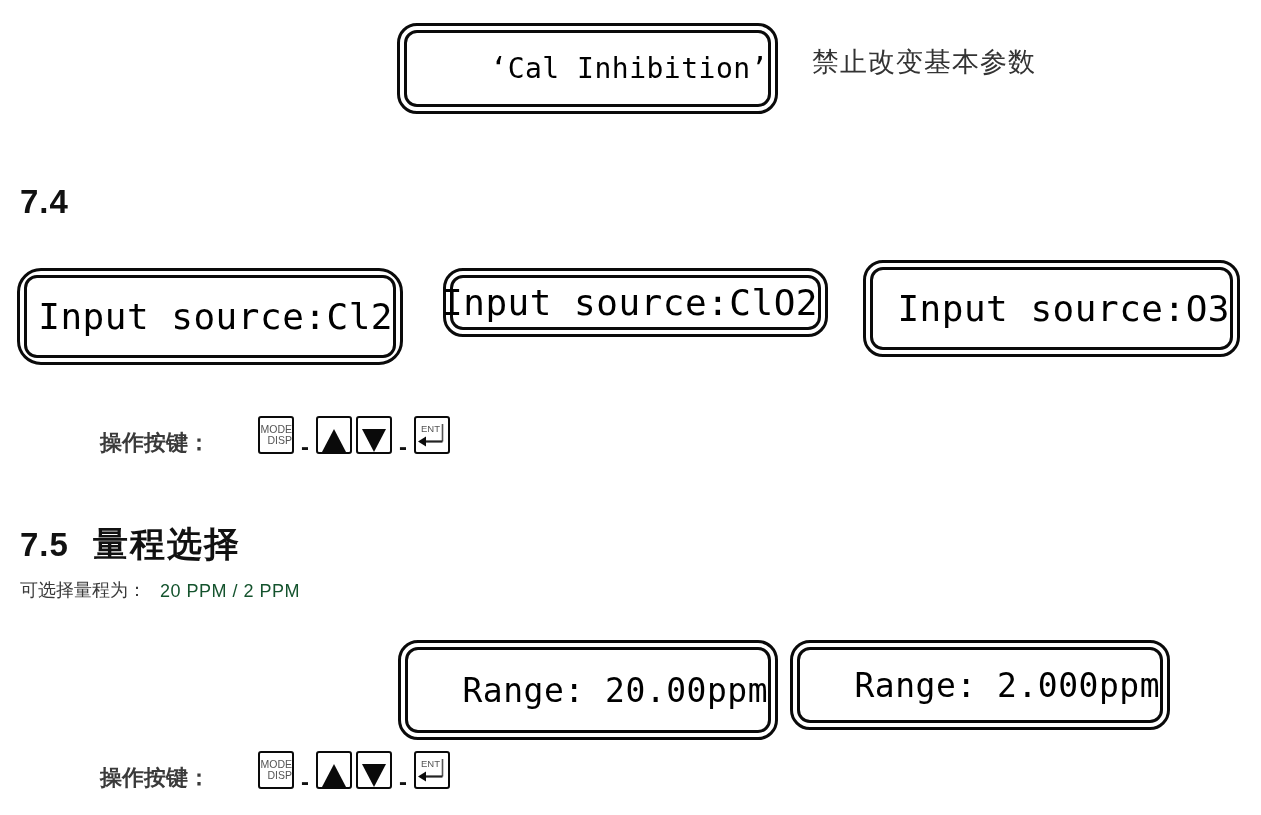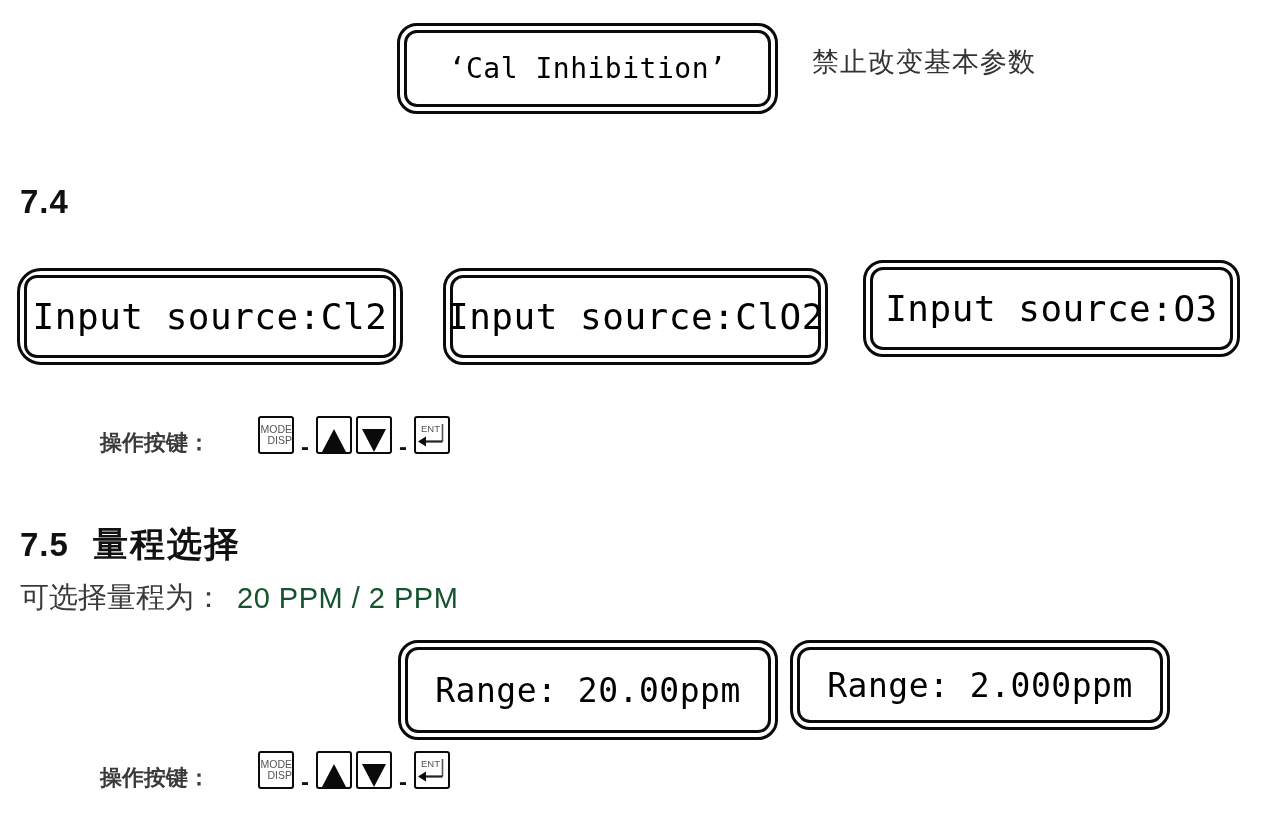--- a/index.html
+++ b/index.html
@@ -22,21 +22,21 @@
     padding: 4px;
     background: #ffffff;
   }
   .lcd-inner {
     width: 100%;
     height: 100%;
     border: 3px solid #0a0a0a;
     border-radius: 13px;
     display: flex;
     align-items: center;
-    justify-content: center;
+    justify-content: flex-end;
     background: #ffffff;
   }
   .lcd-text {
     font-family: "DejaVu Sans Mono", "Liberation Mono", monospace;
     color: #000;
     white-space: pre;
   }
   .fs36 { font-size: 36px; letter-spacing: 0.5px; }
   .fs33 { font-size: 33px; letter-spacing: 0.5px; }
   .fs28 { font-size: 28px; letter-spacing: 0.5px; }
@@ -57,22 +57,22 @@
   .note-text {
     position: absolute;
     font-size: 27px;
     color: #333;
     letter-spacing: 1px;
     white-space: nowrap;
   }
   .range-line {
     position: absolute;
     display: flex;
-    align-items: center;
-    font-size: 29px;
+    align-items: flex-end;
+    font-size: 18px;
     color: #3a3a3a;
     white-space: nowrap;
   }
   .range-line .val { margin-left: 14px; color: #14532d; letter-spacing: 0.5px; }
 
   
   .keys-row {
     position: absolute;
     display: flex;
     align-items: flex-start;
@@ -141,21 +141,21 @@
 
   <div class="heading" style="left:20px; top:183px;">
     <span class="num">7.4</span>
   </div>
 
   <div class="lcd" style="left:17px; top:268px; width:386px; height:97px;border-radius:24px;">
     <div class="lcd-inner">
       <span class="lcd-text fs36">Input source:Cl2</span>
     </div>
   </div>
-  <div class="lcd" style="left:443px; top:268px; width:385px; height:97px;">
+  <div class="lcd" style="left:443px; top:268px; width:385px; height:69px;">
     <div class="lcd-inner">
       <span class="lcd-text fs36">Input source:ClO2</span>
     </div>
   </div>
   <div class="lcd" style="left:863px; top:260px; width:377px; height:97px;">
     <div class="lcd-inner">
       <span class="lcd-text fs36">Input source:O3</span>
     </div>
   </div>
 

